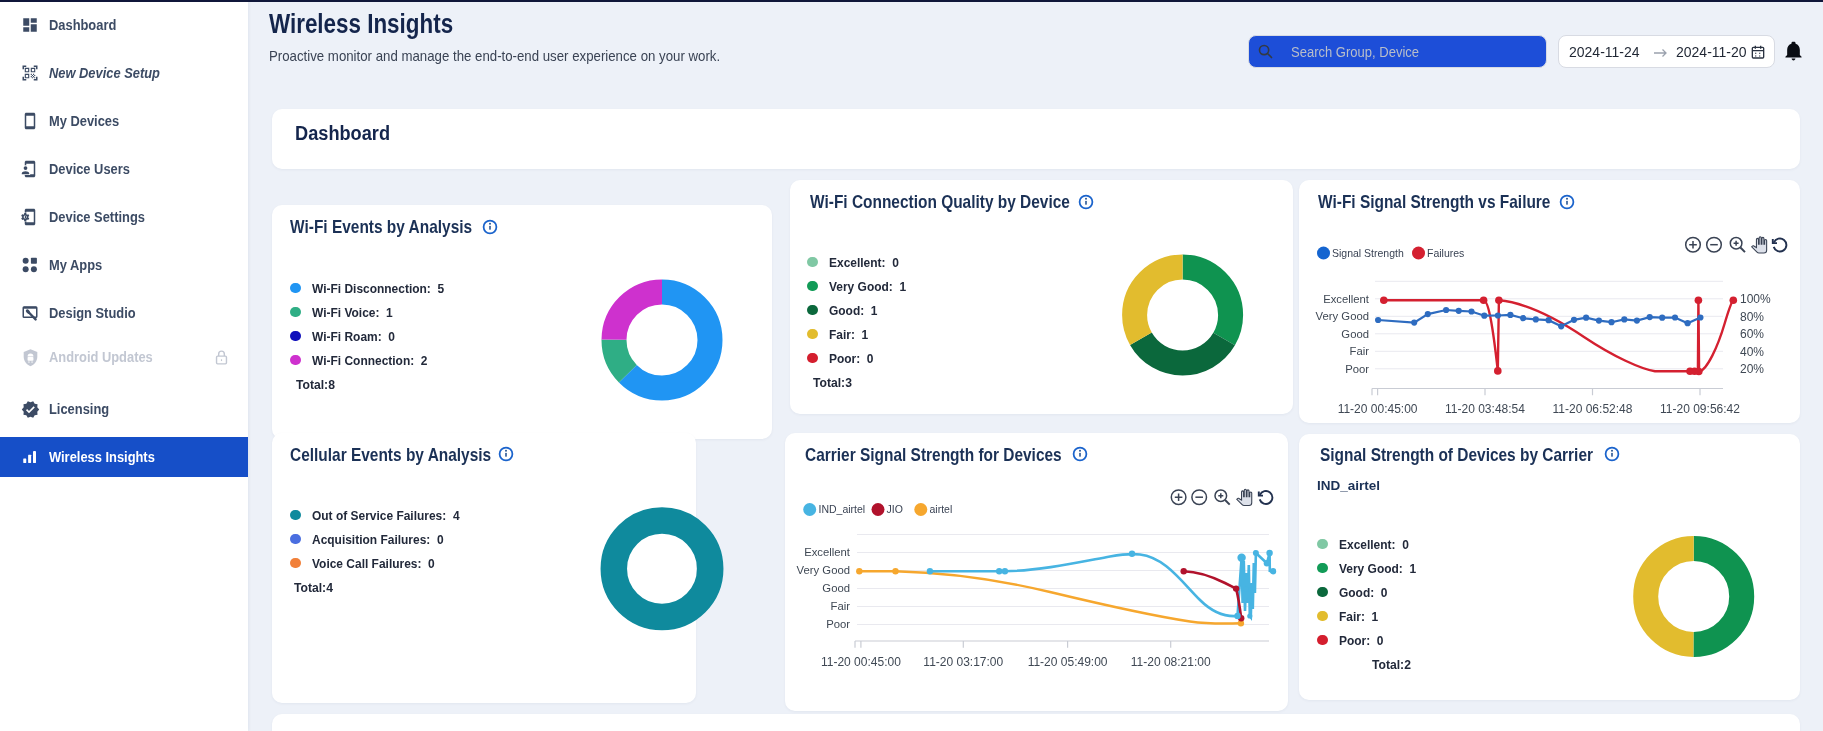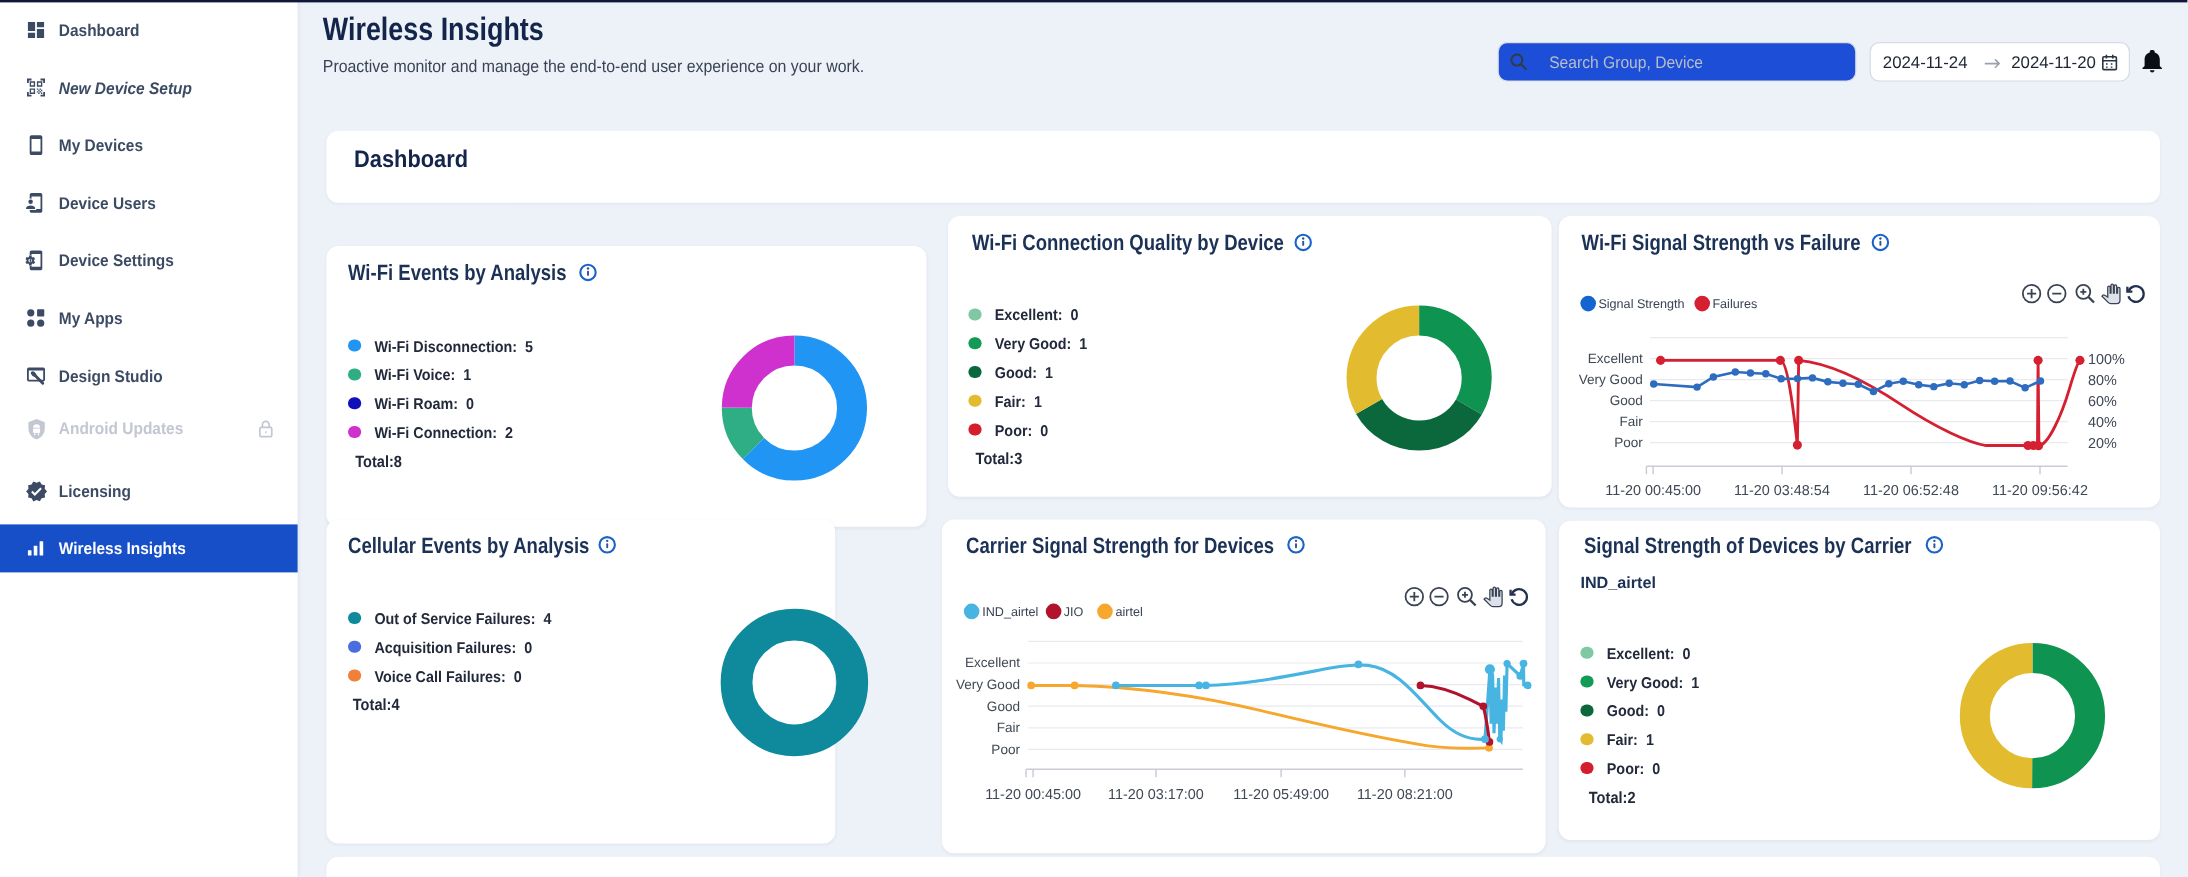--- a/index.html
+++ b/index.html
@@ -451,21 +451,21 @@
         <span class="lab">Good:&nbsp;&nbsp;0</span>
       </div>
   <div class="row">
         <span class="dot" style="background:#e2bc2e;"></span>
         <span class="lab">Fair:&nbsp;&nbsp;1</span>
       </div>
   <div class="row">
         <span class="dot" style="background:#d41e2e;"></span>
         <span class="lab">Poor:&nbsp;&nbsp;0</span>
       </div>
-  <div class="row" style="height:25px;">
+  <div class="row" style="height:25px;margin-left:48px;">
         <span class="tot" style="margin-left:7px;">Total:2</span>
       </div>
  </div>
  <svg width="501" height="266" viewBox="0 0 501 266" style="position:absolute;left:0;top:0;">
   <g transform="rotate(-90 394.7 162.4)" fill="none" stroke-width="25">
    <circle cx="394.7" cy="162.4" r="48" stroke="#0f9350" stroke-dasharray="150.8 301.6" stroke-dashoffset="0"></circle>
    <circle cx="394.7" cy="162.4" r="48" stroke="#e2bc2e" stroke-dasharray="150.8 301.6" stroke-dashoffset="-150.8"></circle>
   </g>
  </svg>
 </div>

